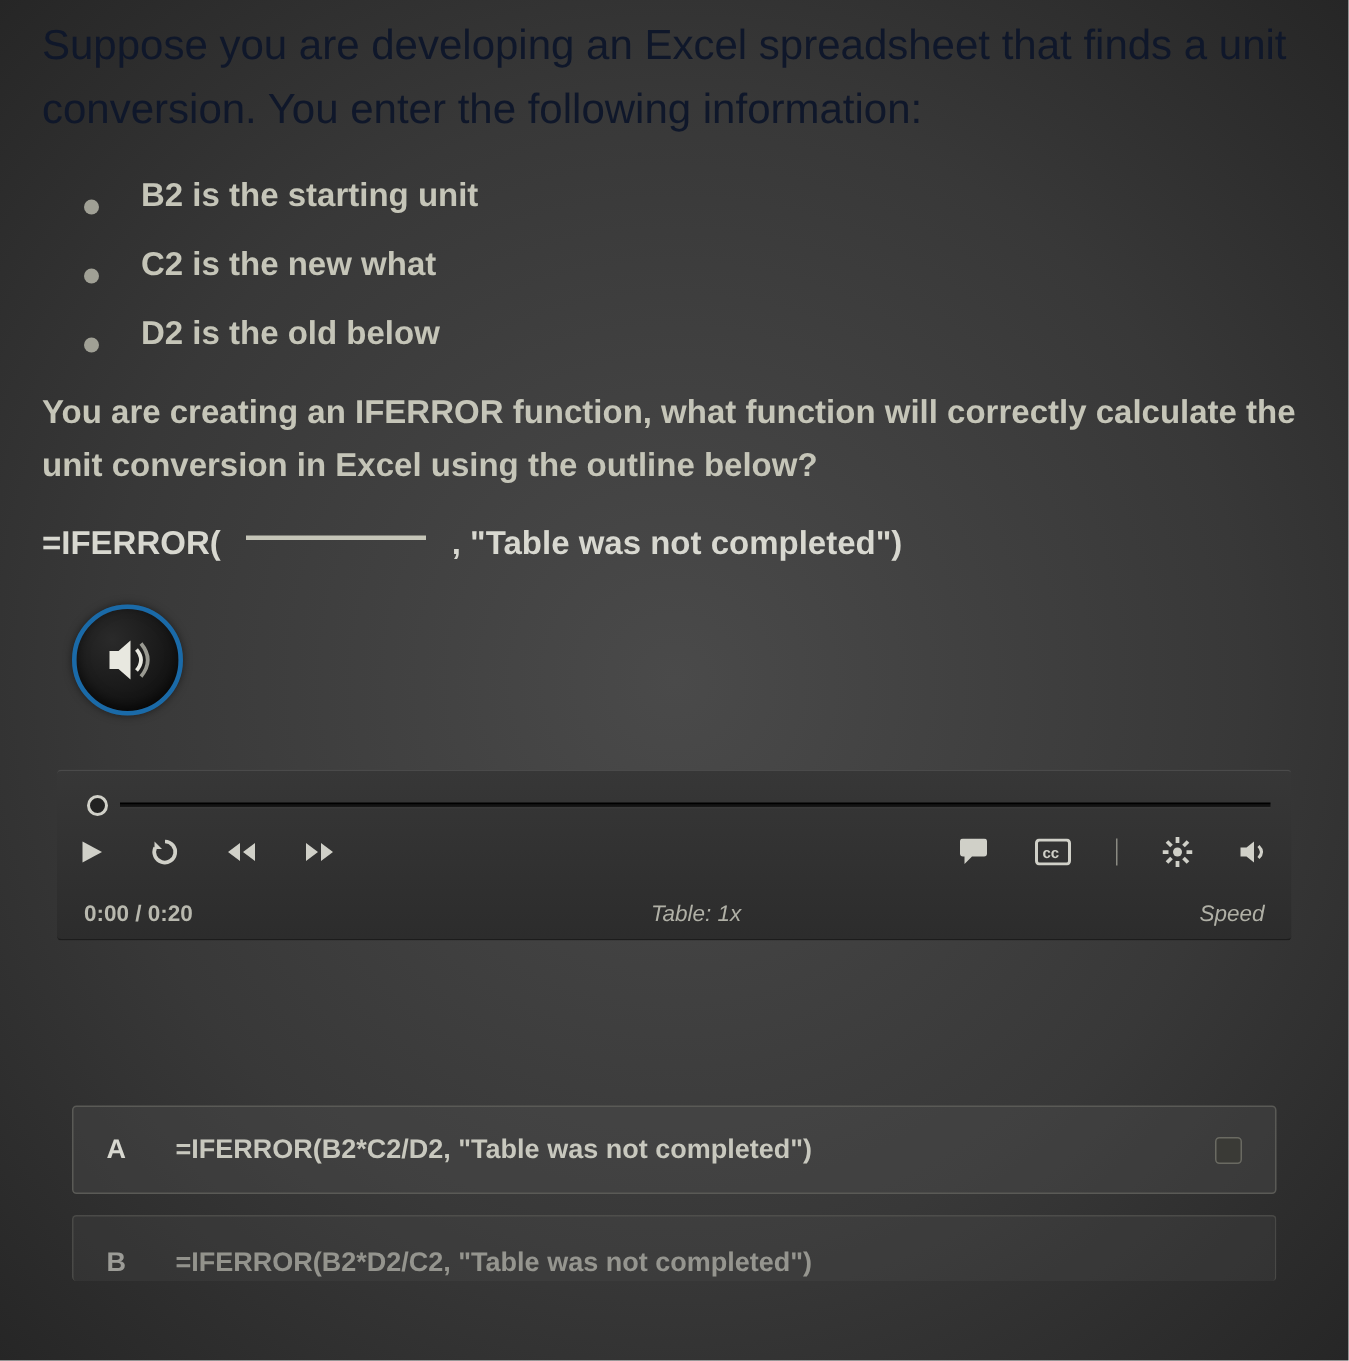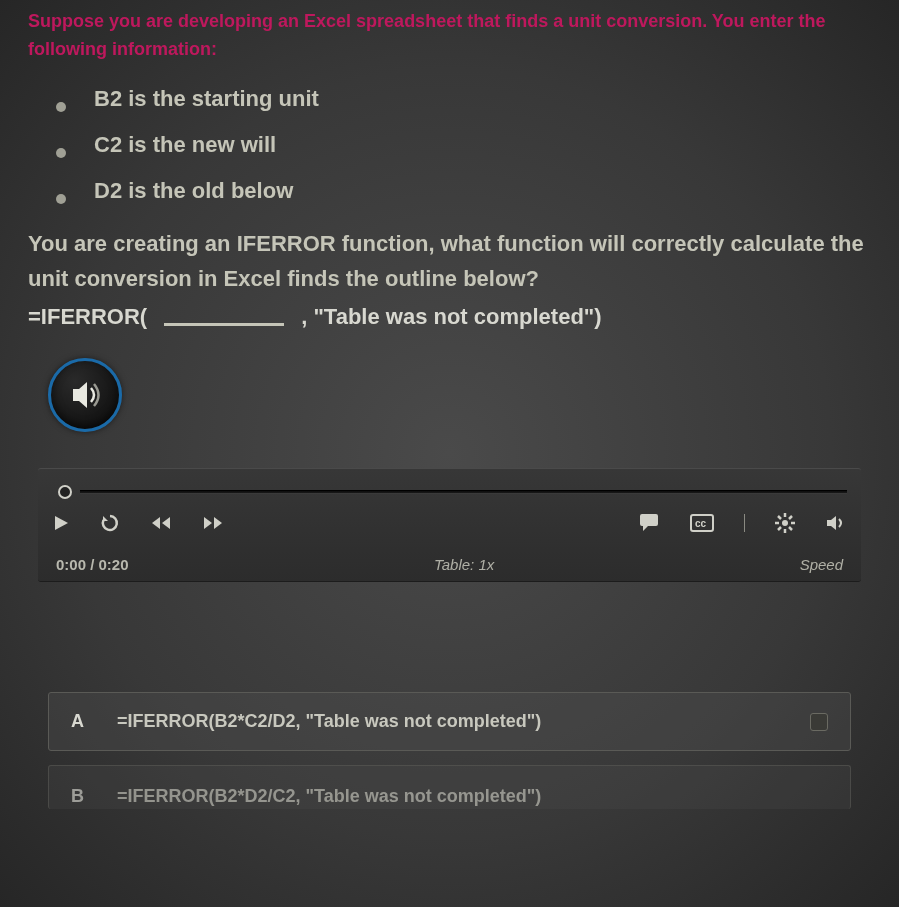--- a/index.html
+++ b/index.html
@@ -6,39 +6,39 @@
     body {
       width: 899px;
       height: 907px;
       background: radial-gradient(ellipse at center, #4a4a4a 0%, #383838 60%, #262626 100%);
       font-family: Arial, Helvetica, sans-serif;
       color: #d8d8d2;
       overflow: hidden;
       padding: 0;
     }
     .content { padding: 8px 28px 0 28px; }
-    .intro { font-size: 18px; font-weight: bold; line-height: 1.55; color: #be185d; }
+    .intro { font-size: 28px; font-weight: normal; line-height: 1.55; color: #0f172a; }
     ul.bullets { list-style: none; margin: 22px 0 22px 28px; }
     ul.bullets li { display: flex; align-items: flex-end; margin: 20px 0; }
     ul.bullets li::before {
       content: "";
       width: 10px; height: 10px;
       background: #a0a095;
       border-radius: 50%;
       margin-right: 28px;
       flex-shrink: 0;
     }
     ul.bullets li span { font-size: 22px; font-weight: bold; color: #c5c5b8; }
     .q2 { font-size: 22px; font-weight: bold; line-height: 1.6; margin-top: 20px; color: #c5c5b8; }
     .blank-line {
-      margin-top: 8px;
+      margin-top: 22px;
       font-size: 22px;
       font-weight: bold;
       display: flex;
-      align-items: flex-end;
+      align-items: center;
       gap: 11px;
       color: #d8d8d0;
     }
     .underline {
       display: inline-block;
       width: 120px;
       border-bottom: 3px solid #c5c5b8;
       margin: 0 6px;
       position: relative;
       top: -4px;
@@ -127,28 +127,28 @@
 <body>
 
 <div class="content">
   <p class="intro">Suppose you are developing an Excel spreadsheet that finds a unit conversion. You enter the following information:</p>
 
   <ul class="bullets">
     <li>
         <span>B2 is the starting unit</span>
       </li>
     <li>
-        <span>C2 is the new will</span>
+        <span>C2 is the new what</span>
       </li>
     <li>
         <span>D2 is the old below</span>
       </li>
   </ul>
 
-  <p class="q2">You are creating an IFERROR function, what function will correctly calculate the unit conversion in Excel finds the outline below?</p>
+  <p class="q2">You are creating an IFERROR function, what function will correctly calculate the unit conversion in Excel using the outline below?</p>
 
   <div class="blank-line">
     <span>=IFERROR(</span>
     <span class="underline"></span>
     <span>, "Table was not completed")</span>
   </div>
 
   <div class="audio-btn">
     <svg width="40" height="40" viewBox="0 0 40 40">
       <path d="M8 14 L14 14 L22 7 L22 33 L14 26 L8 26 Z" fill="#e8e8e0"></path>

